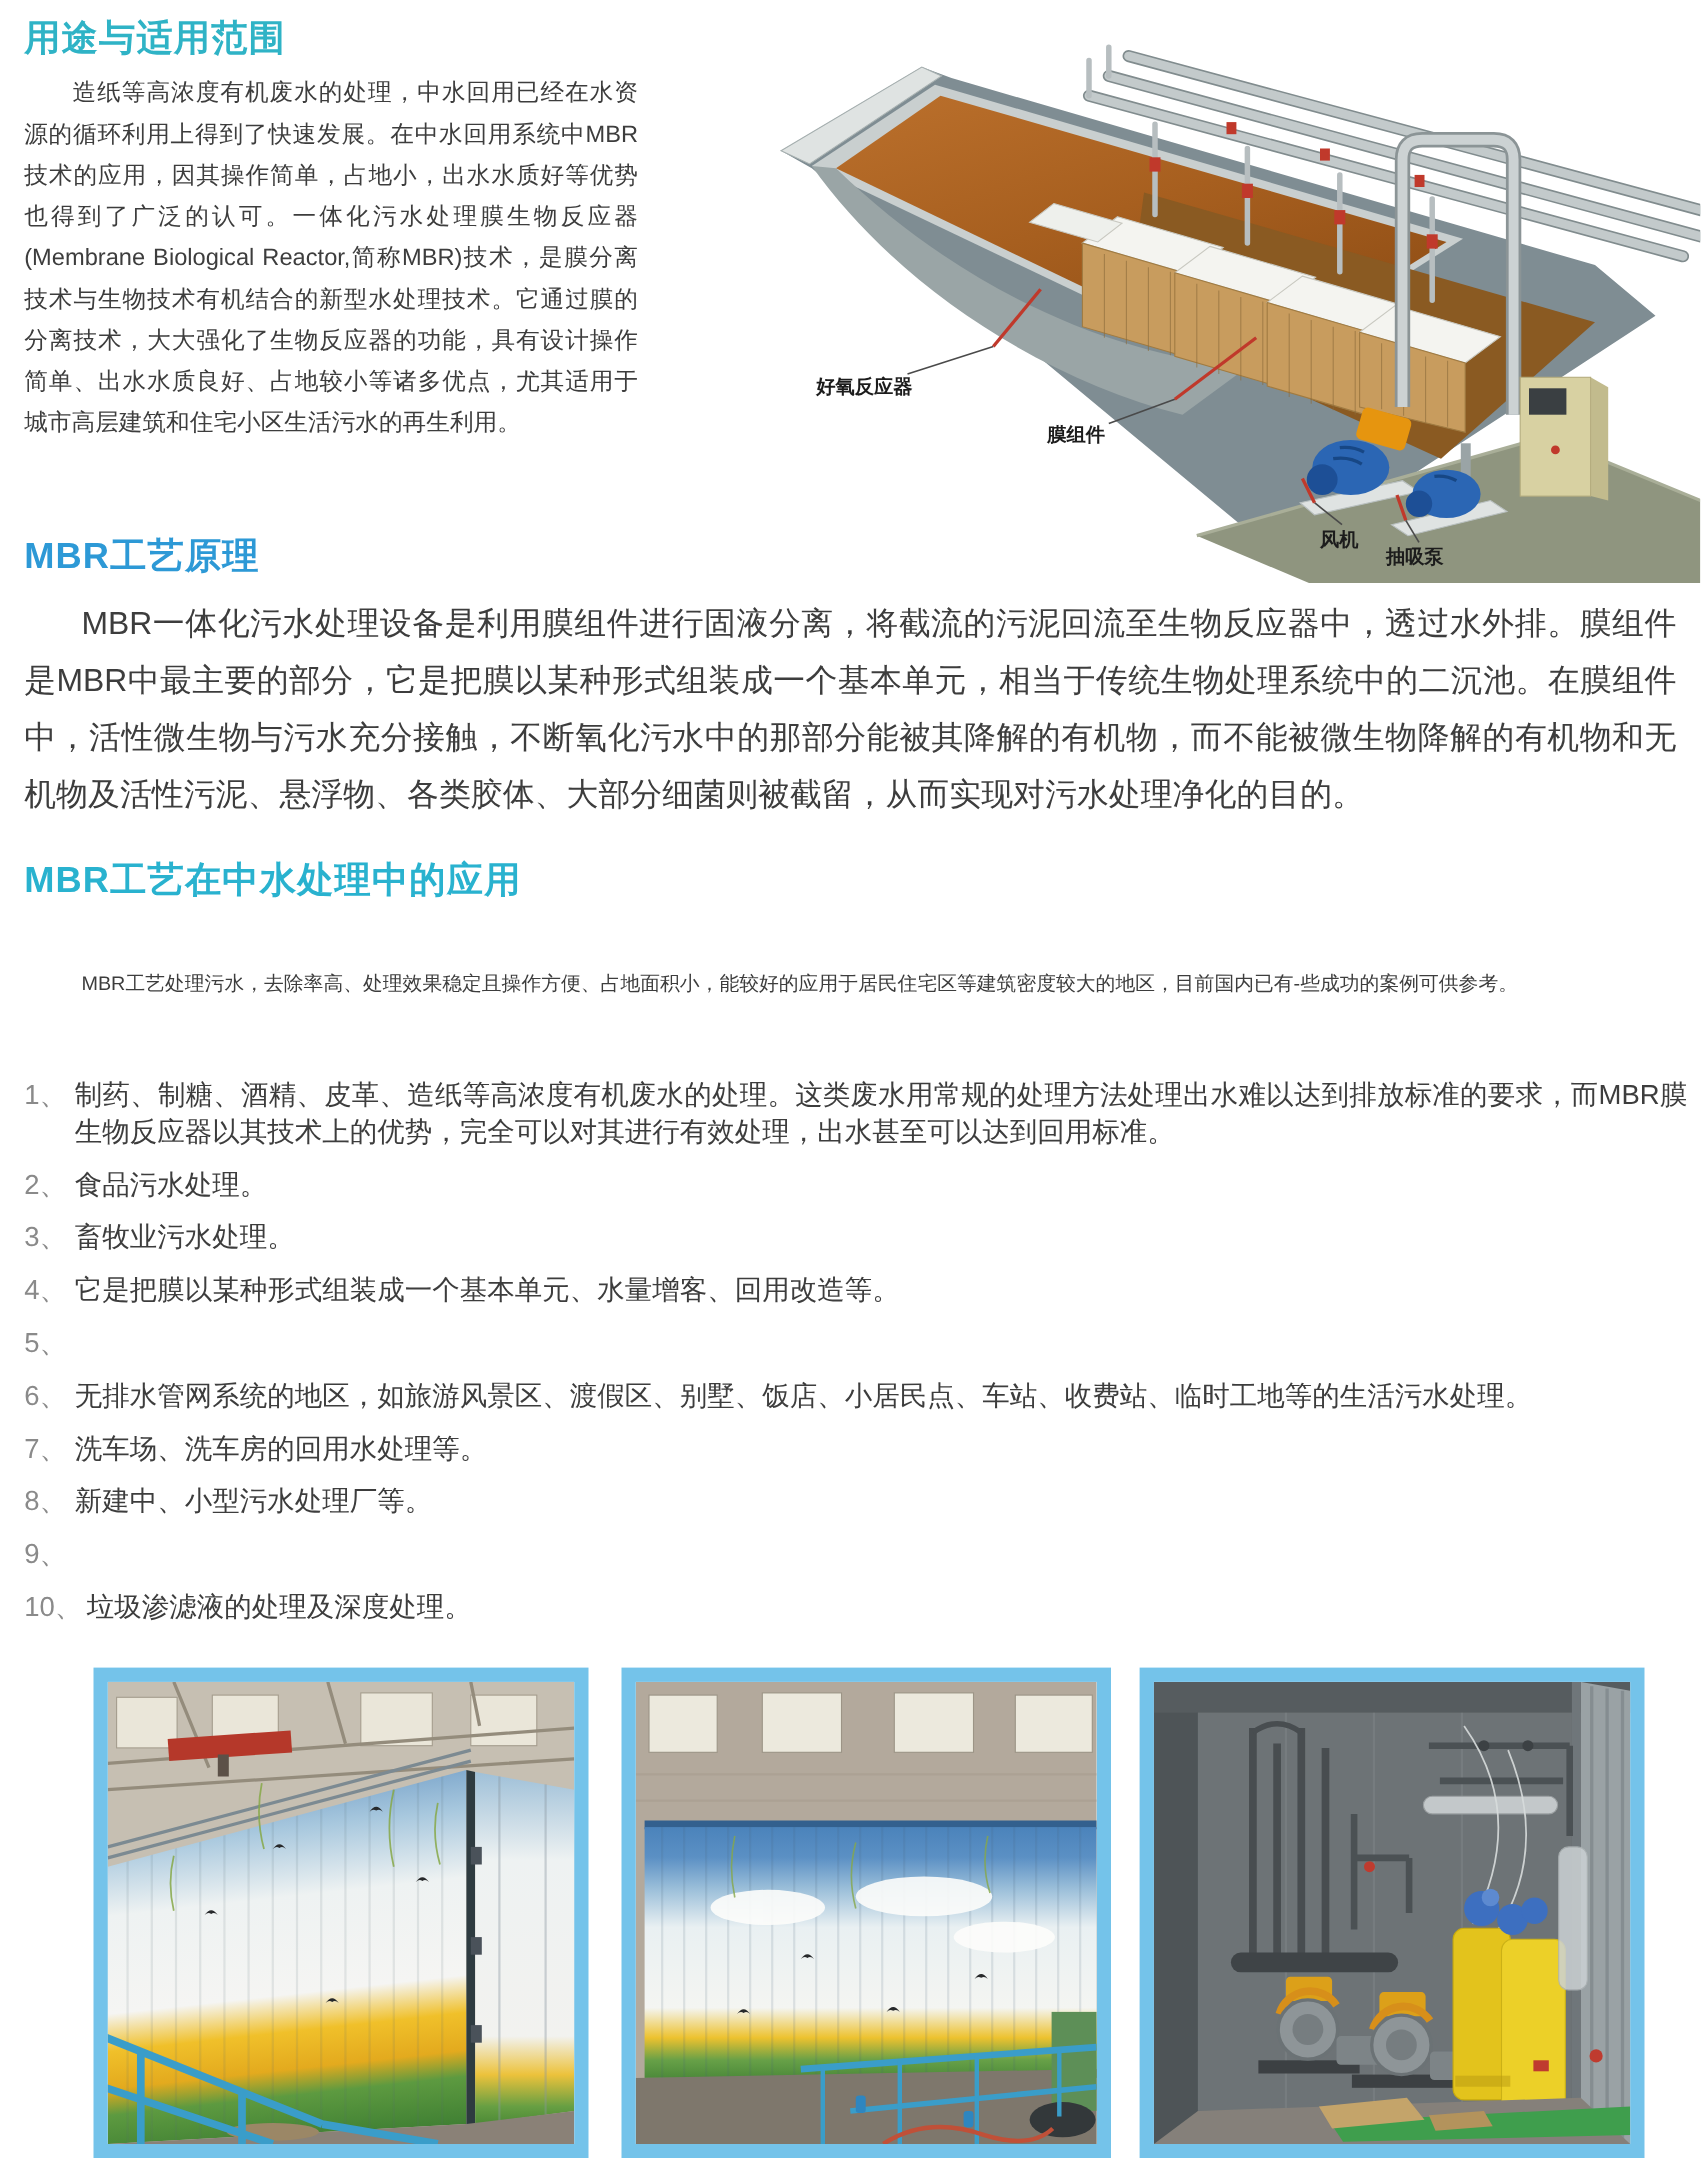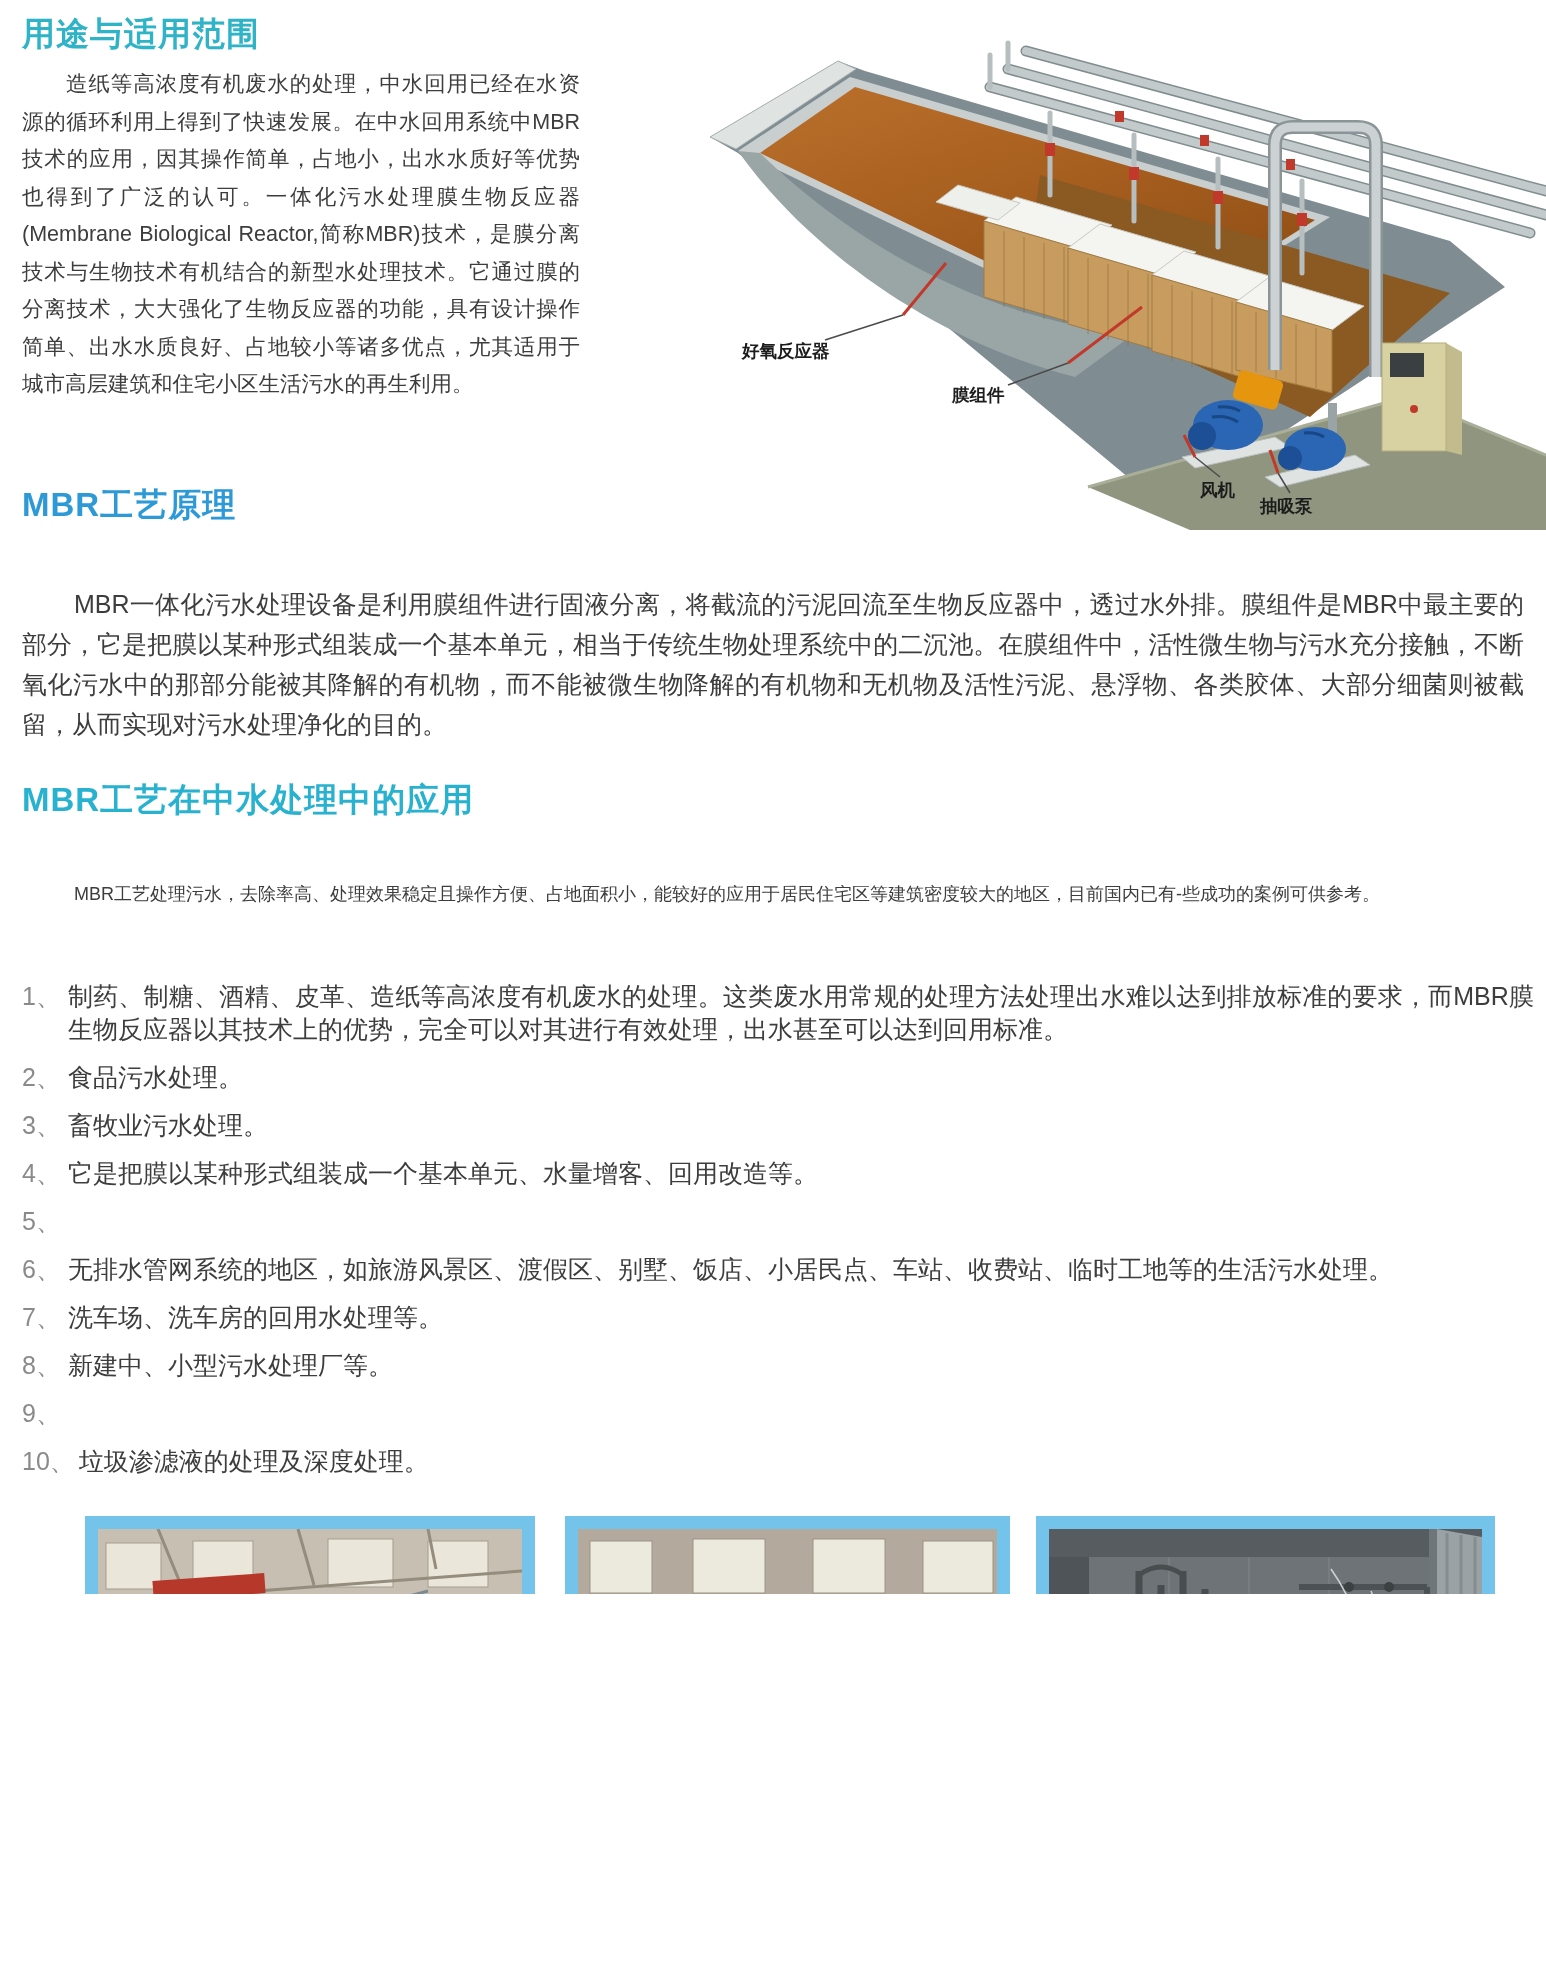--- a/index.html
+++ b/index.html
@@ -1,24 +1,24 @@
 <!DOCTYPE html>
 <html style="--heading1: #2fb3c6; --heading2: #2d99d6; --heading3: #29b2cf; --body_text: #3d3d3d; --list_number: #8a8a8a; --photo_border: #74c3ea; --diagram_label: #1c1c1c; --leader_red: #c0392b;"><head>
 <meta charset="utf-8">
 <style>
   html,body{margin:0;padding:0;background:#fff;}
-  #page{position:relative;width:1546px;height:1594px;background:#ffffff;overflow:hidden;
+  #page{position:relative;width:1546px;height:1962px;background:#ffffff;overflow:hidden;
         font-family:"Liberation Sans","DejaVu Sans",sans-serif;}
   .sec-h{position:absolute;left:22px;margin:0;font-size:33px;font-weight:bold;letter-spacing:1px;}
   #h1{top:12px;color:var(--heading1);}
   #h2{top:483px;color:var(--heading2);}
   #h3{top:778px;color:var(--heading3);}
   .para{position:absolute;color:var(--body_text);text-align:justify;}
   #p1{left:22px;top:66px;width:558px;font-size:21.5px;line-height:37.5px;text-indent:44px;}
-  #p2{left:22px;top:584px;width:1502px;font-size:25px;line-height:40px;text-indent:52px;}
+  #p2{left:22px;top:541px;width:1502px;font-size:29px;line-height:52px;text-indent:52px;}
   #p3{left:22px;top:872px;width:1502px;font-size:18px;line-height:44px;text-indent:52px;}
   #applist{position:absolute;left:22px;top:980px;width:1512px;font-size:25px;color:var(--body_text);}
   .li{display:flex;margin-bottom:15px;line-height:33px;}
   .li .num{color:var(--list_number);flex:0 0 auto;padding-right:4px;min-width:42px;}
   .li .litext{text-align:justify;}
   #diagram{position:absolute;left:690px;top:25px;width:856px;height:505px;}
   .photo{position:absolute;top:1516px;height:446px;border:13px solid var(--photo_border);
          box-sizing:border-box;background:#fff;}
   #ph1{left:85px;width:450px;}
   #ph2{left:565px;width:445px;}

